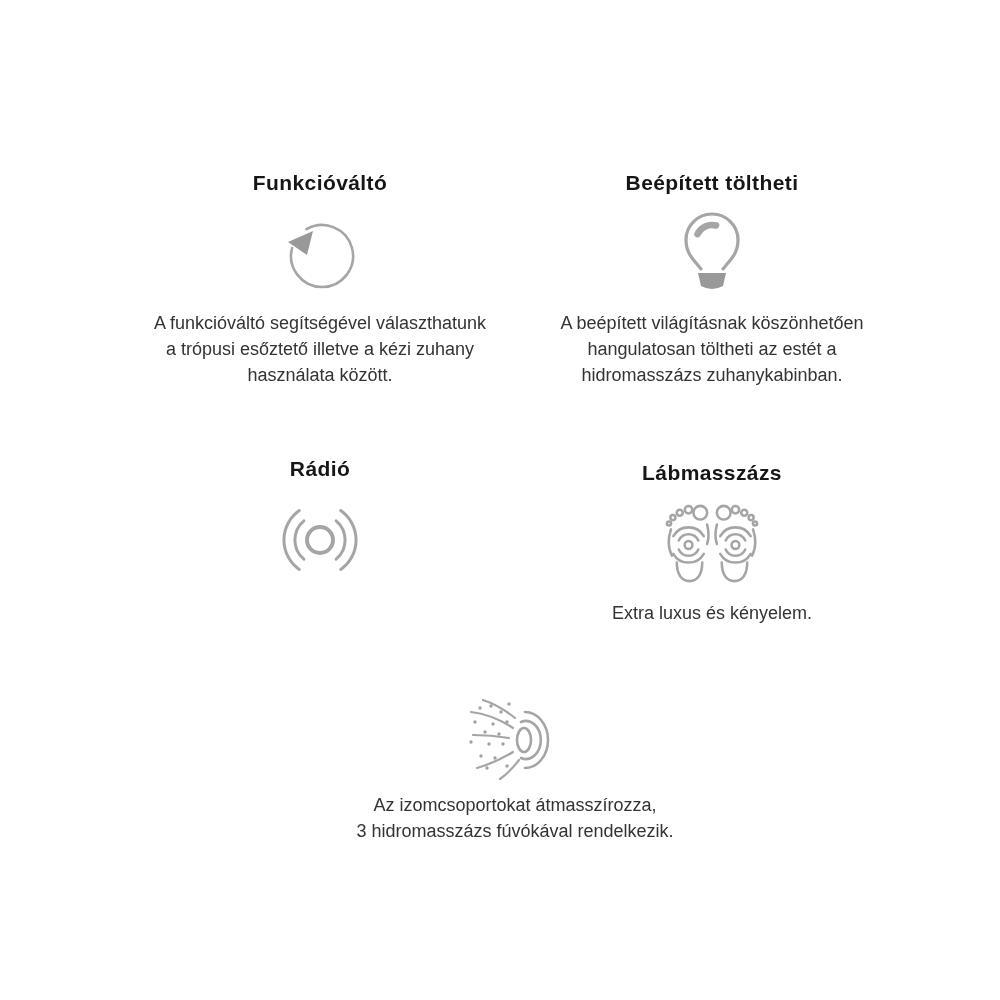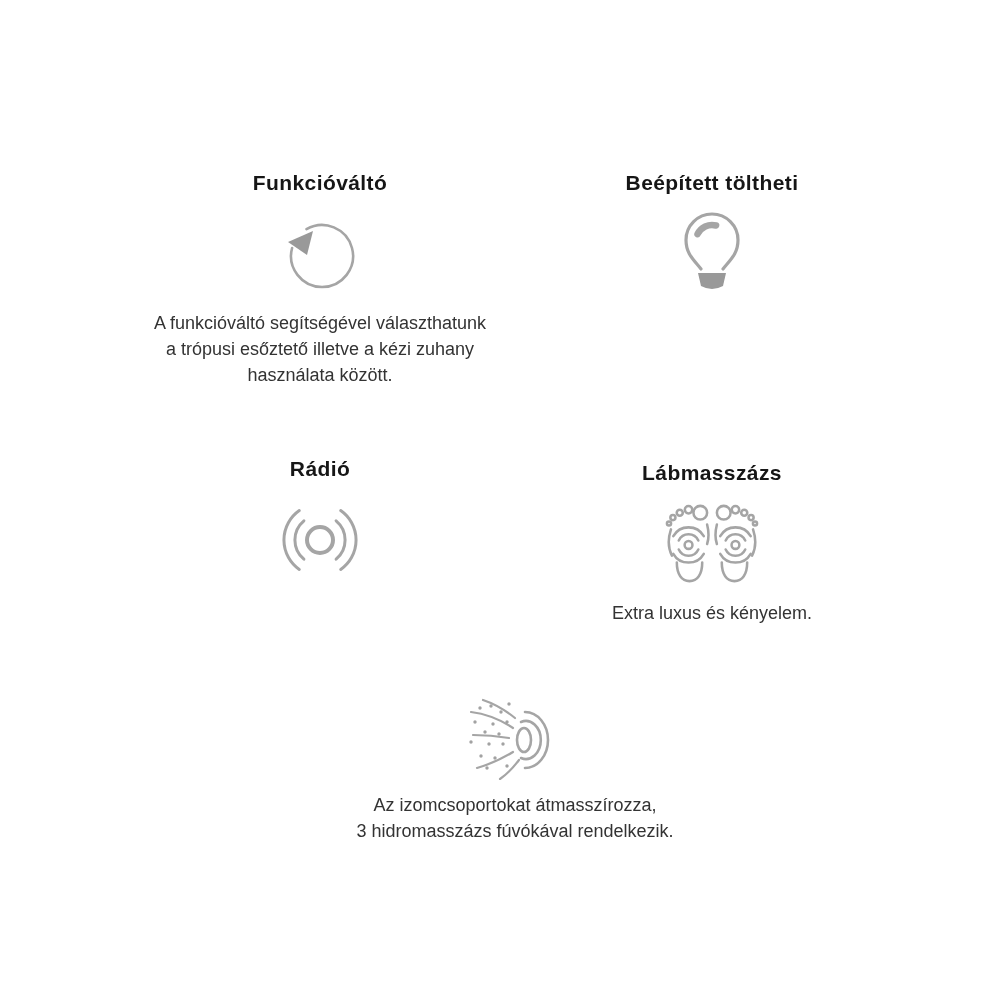--- a/index.html
+++ b/index.html
@@ -62,20 +62,23 @@
 
 <section class="feature" id="f2">
   <h2 class="feature-title">Beépített töltheti</h2>
   <div class="icon-wrap">
     <svg width="86" height="86" viewBox="0 0 86 86">
       <path class="ic" stroke-width="3.2" d="M 32,58 C 25,49 17,43 17,29 A 26 26 0 1 1 69,29 C 69,43 61,49 54,58"></path>
       <path class="ic" stroke-width="6.5" d="M 28.5,23.2 A 16 16 0 0 1 47.1,14.5"></path>
       <path class="ic-fill" d="M 29,62 L 57,62 L 54,75 Q 43,81 32,75 Z"></path>
     </svg>
   </div>
+  <p class="feature-desc">A beépített világításnak köszönhetően
+hangulatosan töltheti az estét a
+hidromasszázs zuhanykabinban.</p>
 </section>
 
 <section class="feature" id="f3">
   <h2 class="feature-title">Rádió</h2>
   <div class="icon-wrap">
     <svg width="92" height="82" viewBox="0 0 92 82">
       <circle class="ic" stroke-width="4" cx="46" cy="41" r="13"></circle>
       <path class="ic" stroke-width="3" d="M 62.1,21.8 A 25 25 0 0 1 62.1,60.2"></path>
       <path class="ic" stroke-width="3" d="M 29.9,21.8 A 25 25 0 0 0 29.9,60.2"></path>
       <path class="ic" stroke-width="3" d="M 66.7,11.5 A 36 36 0 0 1 66.7,70.5"></path>

